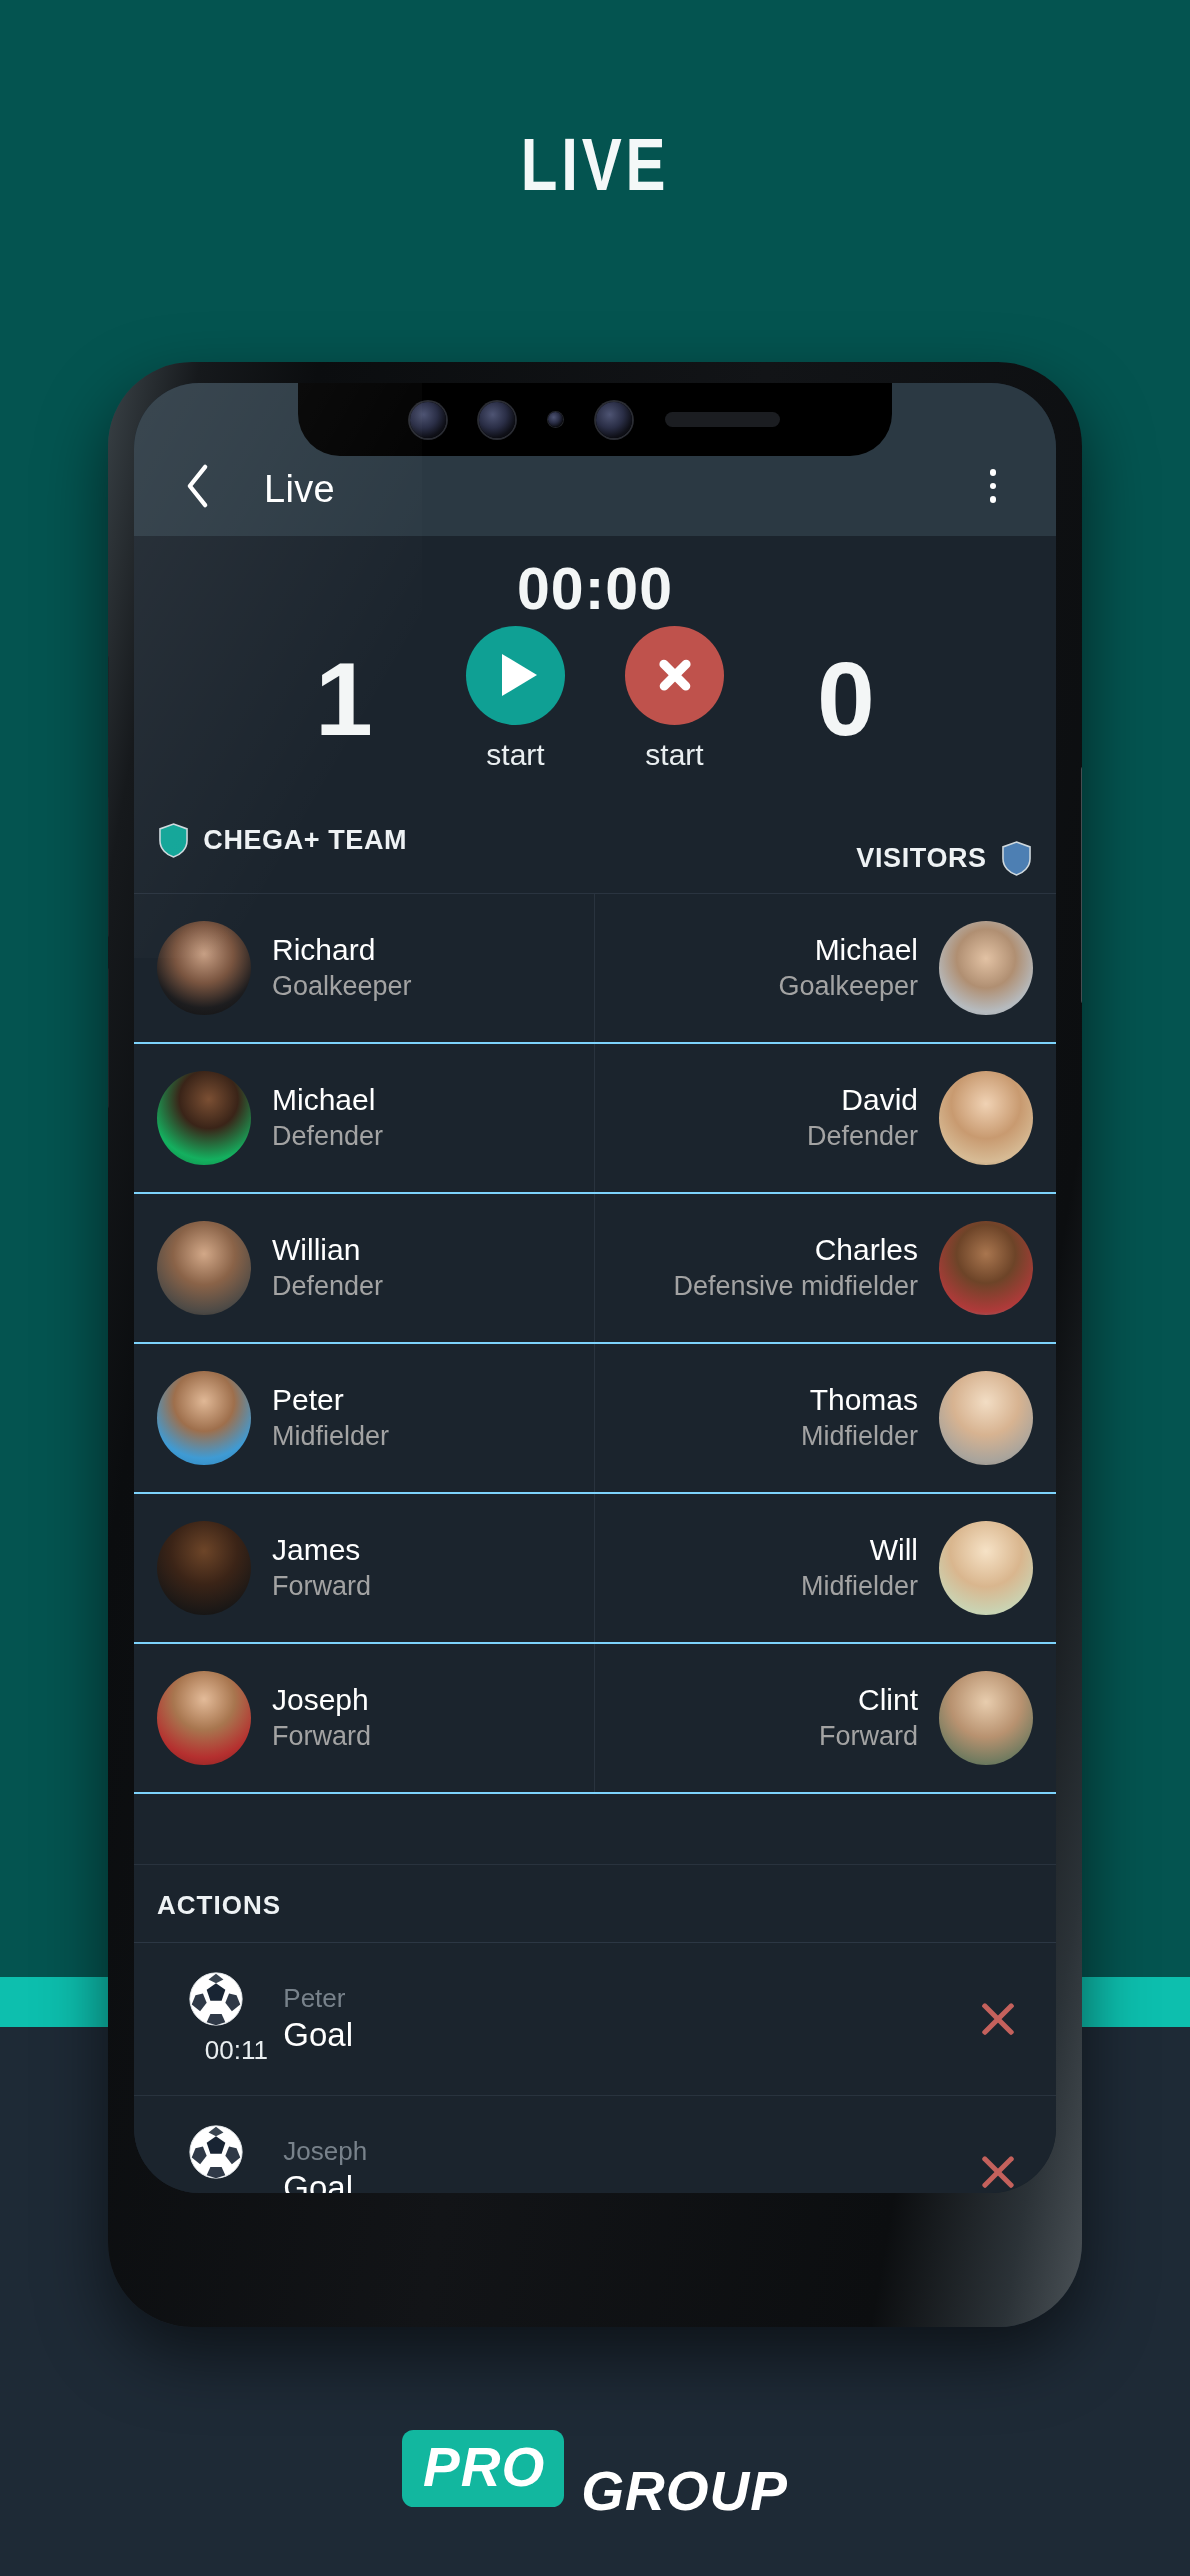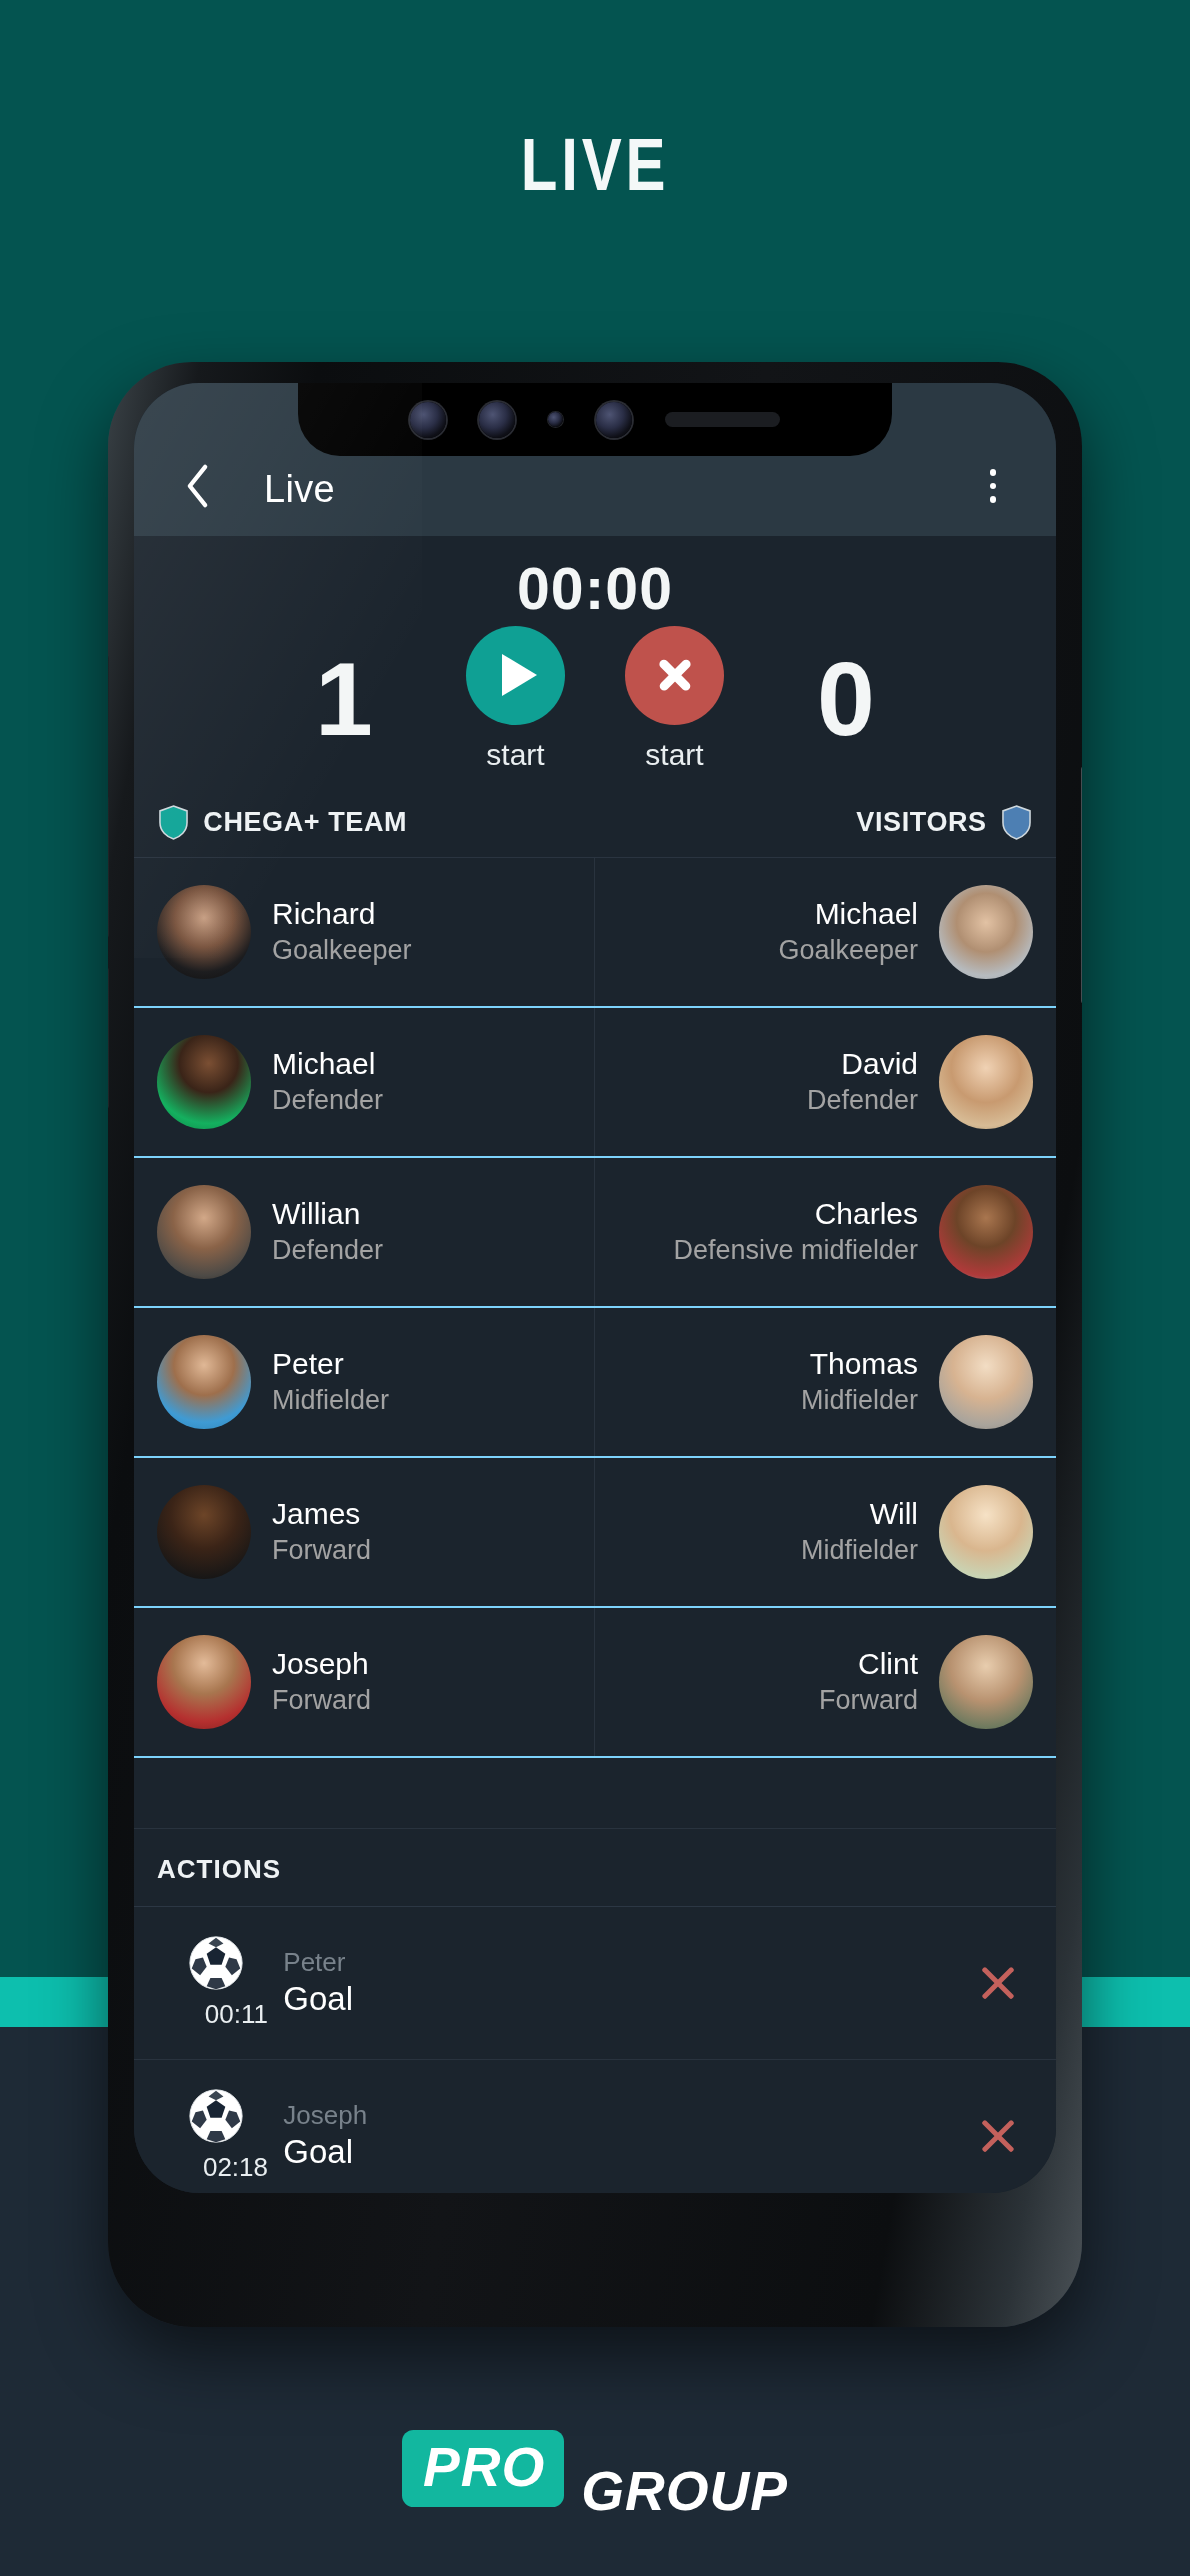--- a/index.html
+++ b/index.html
@@ -157,21 +157,21 @@
   .x-mark::after  { transform: translate(-50%,-50%) rotate(-45deg); }
 
   
   .teams-bar {
     display: flex; align-items: center;
     background: #1b242d;
     padding: 7.7px 25px 17px 25px;
     border-bottom: 1px solid #2a3440;
   }
   .team-side { display: flex; align-items: center; gap: 15.3px; }
-  .team-side.right { margin-left: auto; }
+  .team-side.right { margin-left: auto; margin-top: 36px; }
   .team-name {
     color: #eef2f4; font-size: 27px; font-weight: 600; letter-spacing: 0.6px;
   }
   .shield { width: 29px; height: 35px; display: block; }
 
   
   .players { background: #1b242d; }
   .player-row {
     display: flex; height: 150px;
     border-bottom: 2px solid #7dd3fc;

